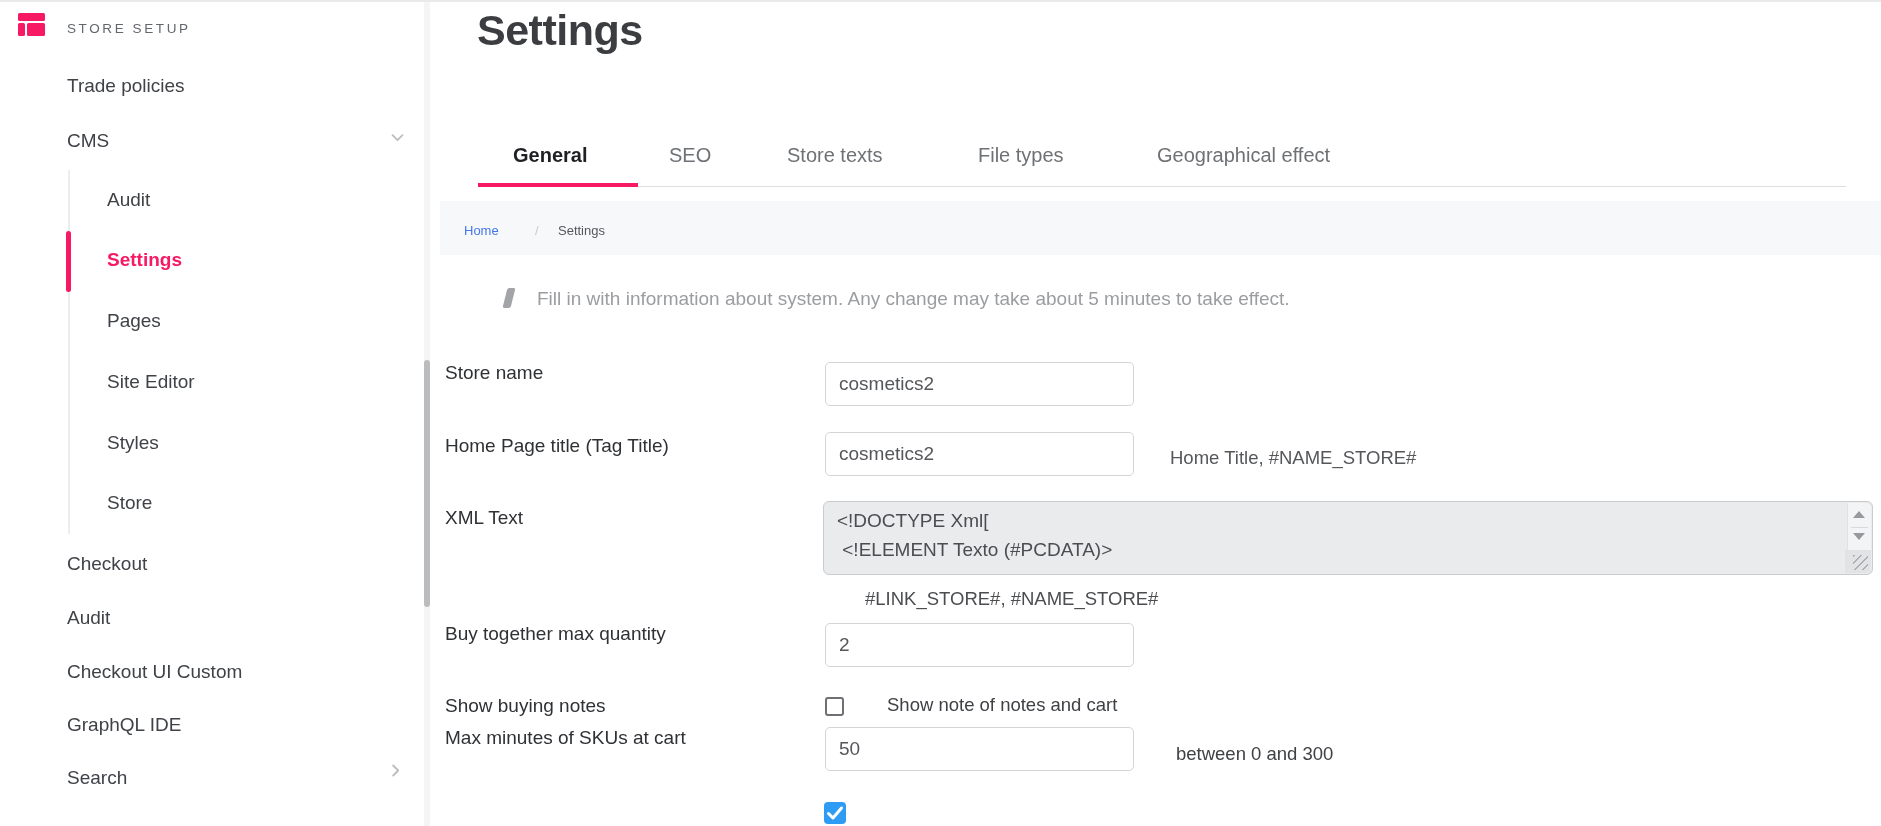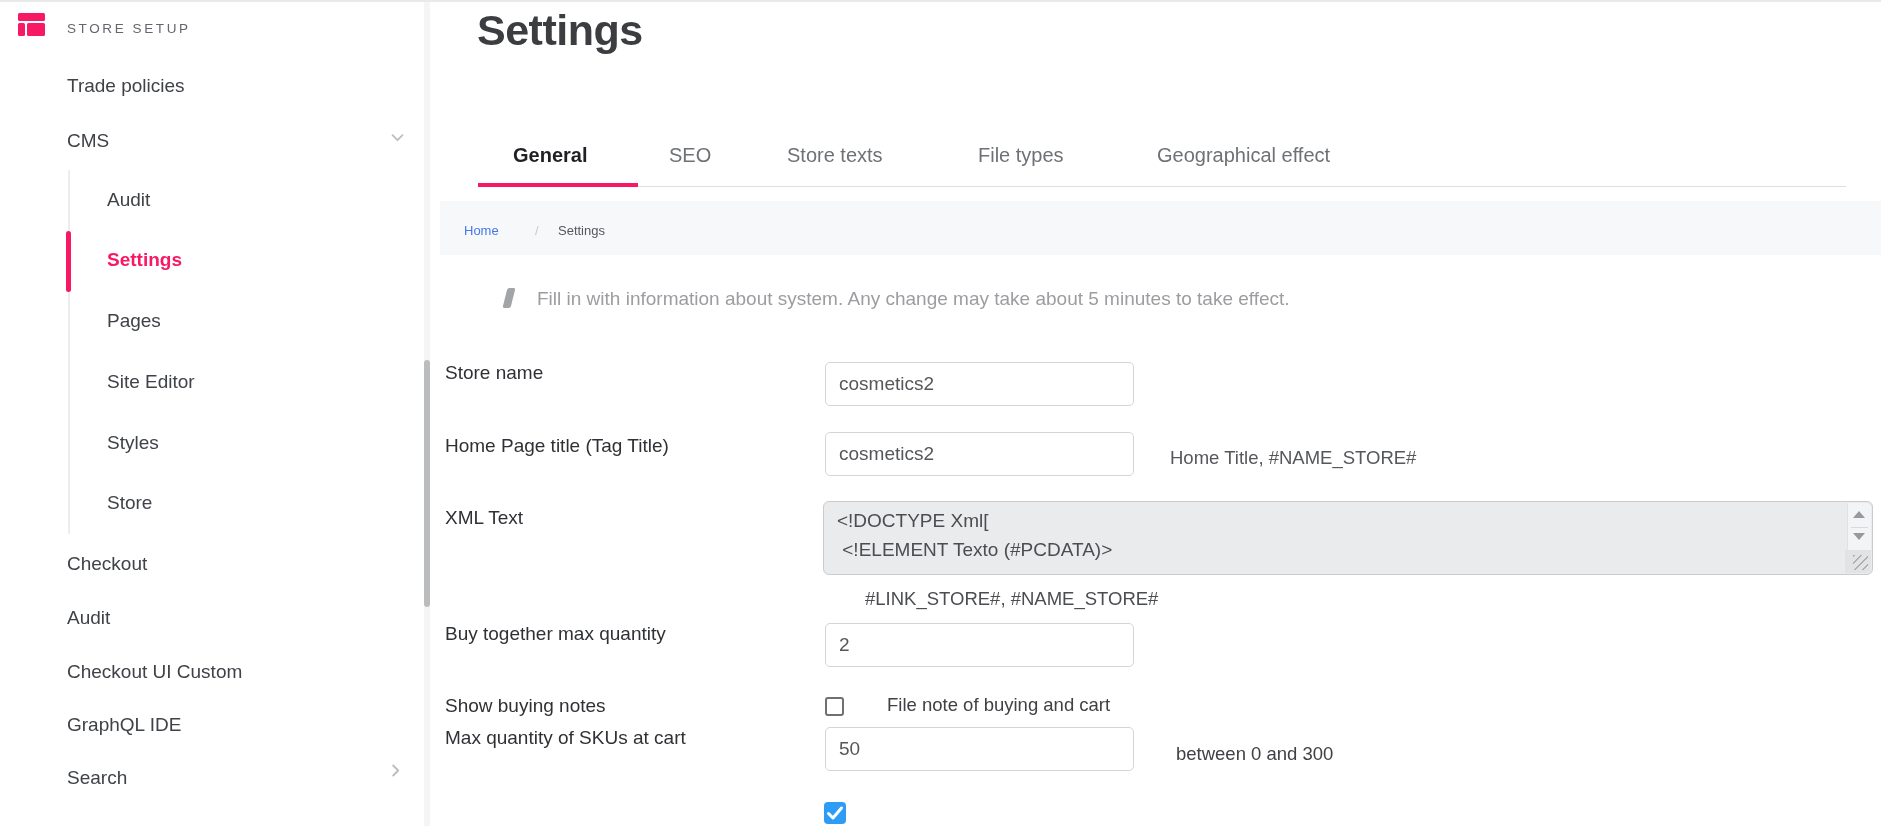--- a/index.html
+++ b/index.html
@@ -148,23 +148,23 @@
         <div class="grip"></div>
       </div>
     </div>
     <div class="abs vcenter hint" style="left:865px; top:597px; color:#4B4D50">#LINK_STORE#, #NAME_STORE#</div>
 
     <div class="abs vcenter flabel" style="top:632px">Buy together max quantity</div>
     <input class="inp" style="top: 621px;" value="2">
 
     <div class="abs vcenter flabel" style="top:704px">Show buying notes</div>
     <div class="abs cb-empty"></div>
-    <div class="abs vcenter cb-label">File note of buying and cart</div>
+    <div class="abs vcenter cb-label">Show note of notes and cart</div>
 
-    <div class="abs vcenter flabel" style="top:736px">Max quantity of SKUs at cart</div>
+    <div class="abs vcenter flabel" style="top:736px">Max minutes of SKUs at cart</div>
     <input class="inp" style="top: 725px;" value="50">
     <div class="abs vcenter hint" style="left:1176px; top:752px; color:#3F4145">between 0 and 300</div>
 
     <div class="abs cb-checked">
       <svg viewBox="0 0 22 22" width="22" height="22">
         <path d="M4.5 11.5 L9 16 L17.5 6" fill="none" stroke="#fff" stroke-width="3" stroke-linecap="round" stroke-linejoin="round"></path>
       </svg>
     </div>
   </div>
 </div>

